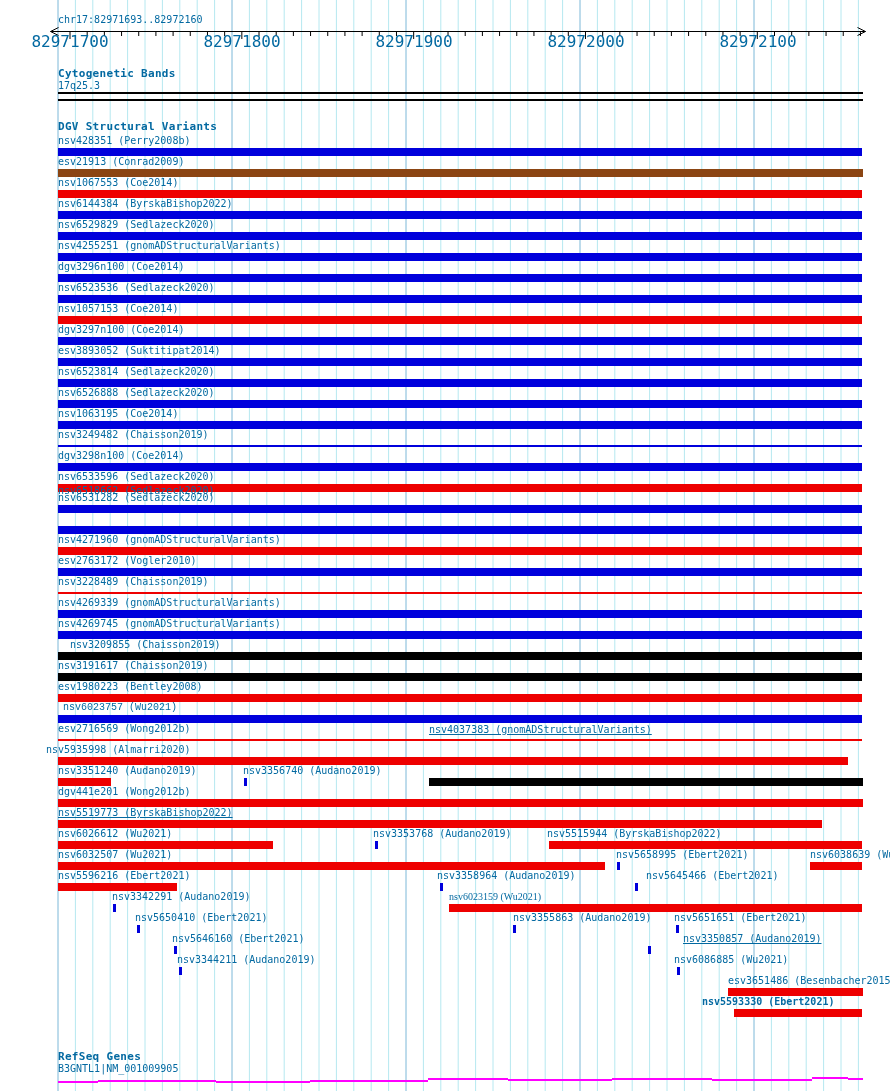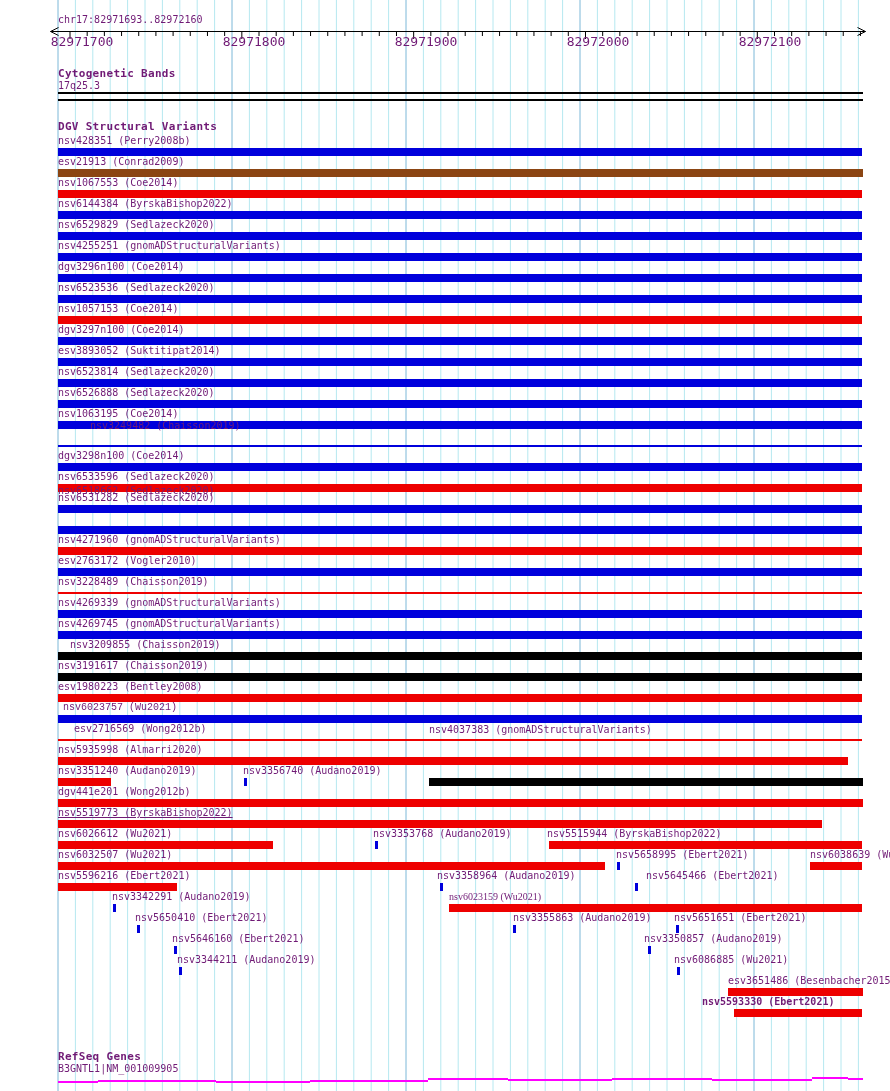--- a/index.html
+++ b/index.html
@@ -1,24 +1,24 @@
 <!DOCTYPE html>
 <html><head>
 <meta charset="utf-8">
 <style>
   html,body{margin:0;padding:0;background:#fff;}
   .screen{
     position:relative;width:890px;height:1091px;background:#ffffff;
     overflow:hidden;font-family:"DejaVu Sans Mono","Liberation Mono",monospace;
-    color:#701a75;
+    color:#0369a1;
   }
   .layer{position:absolute;left:0;top:0;}
   .mono{position:absolute;font-size:10px;line-height:11px;white-space:pre;}
   .sec-title{position:absolute;left:58px;font-size:11px;line-height:12px;font-weight:bold;letter-spacing:.3px;white-space:pre;}
-  .tick-label{position:absolute;font-size:13px;line-height:11px;transform:translateX(-50%);white-space:pre;margin-left:12px;}
+  .tick-label{position:absolute;font-size:16px;line-height:11px;transform:translateX(-50%);white-space:pre;}
   .glyph{position:absolute;}
   .band-rect{position:absolute;left:58px;top:92px;width:805px;height:5px;
     border-top:2px solid #000;border-bottom:2px solid #000;background:transparent;}
   .gene-seg{position:absolute;height:2px;}
 </style>
 </head>
 <body>
 
 <div class="screen">
 
@@ -191,21 +191,21 @@
       </div>
       <div>
         <div class="mono" style="left: 58px; top: 387px;">nsv6526888 (Sedlazeck2020)</div>
         <div class="glyph" style="background: rgb(0, 0, 220); left: 58px; top: 400px; width: 804px; height: 8px;"></div>
       </div>
       <div>
         <div class="mono" style="left: 58px; top: 408px;">nsv1063195 (Coe2014)</div>
         <div class="glyph" style="background: rgb(0, 0, 220); left: 58px; top: 421px; width: 804px; height: 8px;"></div>
       </div>
       <div>
-        <div class="mono" style="left: 58px; top: 420px; padding-left: 32px;">nsv3249482 (Chaisson2019)</div>
+        <div class="mono" style="left: 58px; top: 429px;">nsv3249482 (Chaisson2019)</div>
         <div class="glyph" style="background: rgb(0, 0, 220); left: 58px; top: 445px; width: 804px; height: 2px;"></div>
       </div>
       <div>
         <div class="mono" style="left: 58px; top: 450px;">dgv3298n100 (Coe2014)</div>
         <div class="glyph" style="background: rgb(0, 0, 220); left: 58px; top: 463px; width: 804px; height: 8px;"></div>
       </div>
       <div>
         <div class="mono" style="left: 58px; top: 471px;">nsv6533596 (Sedlazeck2020)</div>
         <div class="glyph" style="background: rgb(238, 0, 0); left: 58px; top: 484px; width: 804px; height: 8px;"></div>
       </div>
@@ -247,33 +247,33 @@
       </div>
       <div>
         <div class="mono" style="left: 58px; top: 681px;">esv1980223 (Bentley2008)</div>
         <div class="glyph" style="background: rgb(238, 0, 0); left: 58px; top: 694px; width: 804px; height: 8px;"></div>
       </div>
       <div>
         <div class="mono" style="left: 63px; top: 702px; font-family: Liberation Mono, monospace;">nsv6023757 (Wu2021)</div>
         <div class="glyph" style="background: rgb(0, 0, 220); left: 58px; top: 715px; width: 804px; height: 8px;"></div>
       </div>
       <div>
-        <div class="mono" style="left: 58px; top: 723px; margin-left: 16px;">esv2716569 (Wong2012b)</div>
+        <div class="mono" style="left: 58px; top: 723px;">esv2716569 (Wong2012b)</div>
         <div class="glyph" style="background: rgb(238, 0, 0); left: 58px; top: 739px; width: 804px; height: 2px;"></div>
       </div>
       <div>
-        <div class="mono" style="left: 58px; top: 744px;">nsv5935998 (Almarri2020)</div>
+        <div class="mono" style="left: 46px; top: 744px;">nsv5935998 (Almarri2020)</div>
         <div class="glyph" style="background: rgb(238, 0, 0); left: 58px; top: 757px; width: 790px; height: 8px;"></div>
       </div>
       <div>
         <div class="mono" style="left: 58px; top: 765px;">nsv3351240 (Audano2019)</div>
         <div class="glyph" style="background: rgb(238, 0, 0); left: 58px; top: 778px; width: 53px; height: 8px;"></div>
         <div class="mono" style="left: 243px; top: 765px;">nsv3356740 (Audano2019)</div>
         <div class="glyph" style="background: rgb(0, 0, 220); left: 244px; top: 778px; width: 3px; height: 8px;"></div>
-        <div class="mono" style="left: 429px; top: 724px;">nsv4037383 (gnomADStructuralVariants)</div>
+        <div class="mono" style="left: 429px; top: 724px; text-decoration: underline;">nsv4037383 (gnomADStructuralVariants)</div>
         <div class="glyph" style="background: rgb(0, 0, 0); left: 429px; top: 778px; width: 434px; height: 8px;"></div>
       </div>
       <div>
         <div class="mono" style="left: 58px; top: 786px;">dgv441e201 (Wong2012b)</div>
         <div class="glyph" style="background: rgb(238, 0, 0); left: 58px; top: 799px; width: 805px; height: 8px;"></div>
       </div>
       <div>
         <div class="mono" style="left: 58px; top: 807px; text-decoration: underline;">nsv5519773 (ByrskaBishop2022)</div>
         <div class="glyph" style="background: rgb(238, 0, 0); left: 58px; top: 820px; width: 764px; height: 8px;"></div>
       </div>
@@ -311,21 +311,21 @@
         <div class="mono" style="left: 135px; top: 912px;">nsv5650410 (Ebert2021)</div>
         <div class="glyph" style="background: rgb(0, 0, 220); left: 137px; top: 925px; width: 3px; height: 8px;"></div>
         <div class="mono" style="left: 513px; top: 912px;">nsv3355863 (Audano2019)</div>
         <div class="glyph" style="background: rgb(0, 0, 220); left: 513px; top: 925px; width: 3px; height: 8px;"></div>
         <div class="mono" style="left: 674px; top: 912px;">nsv5651651 (Ebert2021)</div>
         <div class="glyph" style="background: rgb(0, 0, 220); left: 676px; top: 925px; width: 3px; height: 8px;"></div>
       </div>
       <div>
         <div class="mono" style="left: 172px; top: 933px;">nsv5646160 (Ebert2021)</div>
         <div class="glyph" style="background: rgb(0, 0, 220); left: 174px; top: 946px; width: 3px; height: 8px;"></div>
-        <div class="mono" style="left: 644px; top: 933px;">nsv3350857 (Audano2019)</div>
+        <div class="mono" style="left: 683px; top: 933px; text-decoration: underline;">nsv3350857 (Audano2019)</div>
         <div class="glyph" style="background: rgb(0, 0, 220); left: 648px; top: 946px; width: 3px; height: 8px;"></div>
       </div>
       <div>
         <div class="mono" style="left: 177px; top: 954px;">nsv3344211 (Audano2019)</div>
         <div class="glyph" style="background: rgb(0, 0, 220); left: 179px; top: 967px; width: 3px; height: 8px;"></div>
         <div class="mono" style="left: 674px; top: 954px;">nsv6086885 (Wu2021)</div>
         <div class="glyph" style="background: rgb(0, 0, 220); left: 677px; top: 967px; width: 3px; height: 8px;"></div>
       </div>
       <div>
         <div class="mono" style="left: 728px; top: 975px;">esv3651486 (Besenbacher2015</div>

